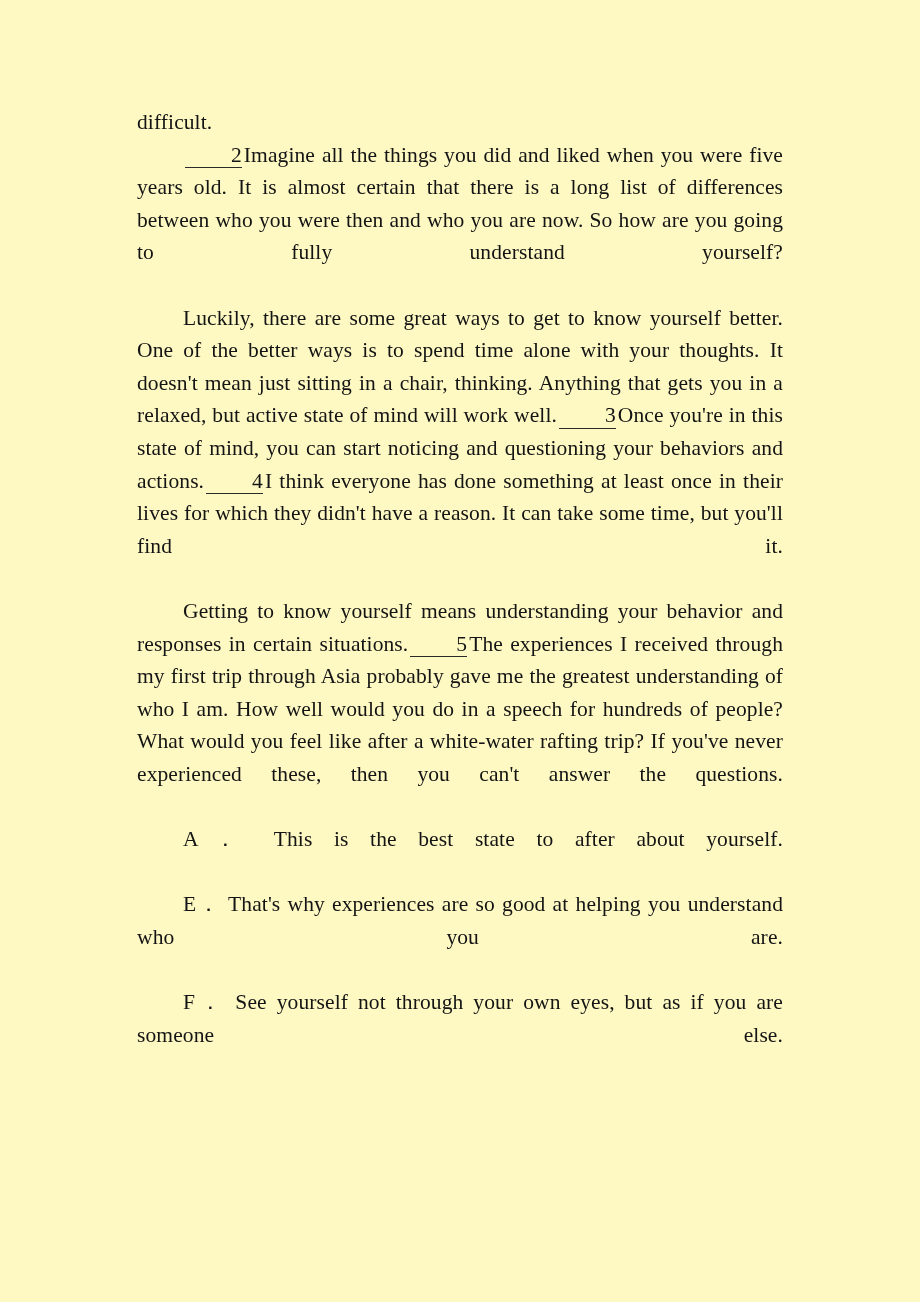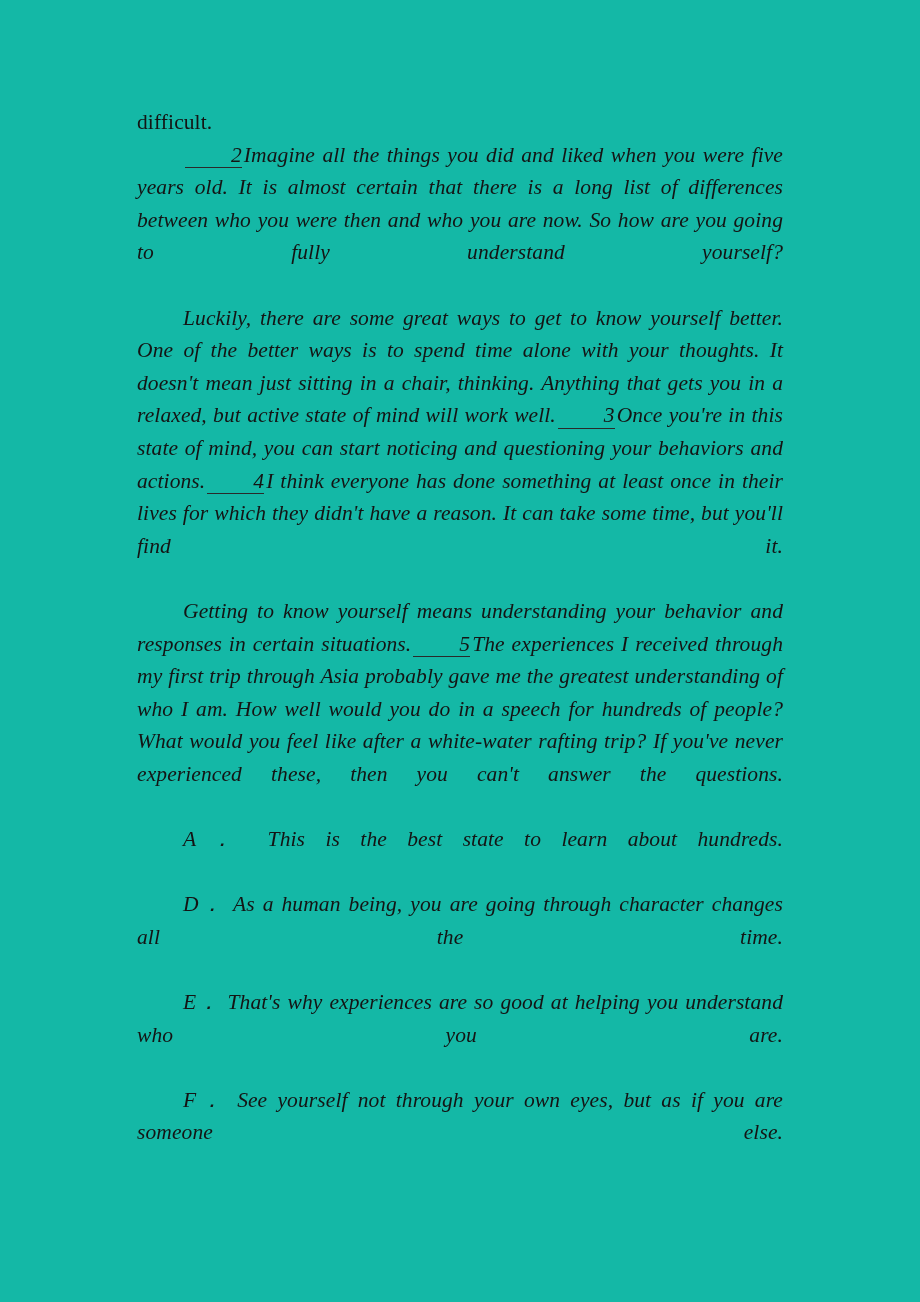--- a/index.html
+++ b/index.html
@@ -10,21 +10,21 @@
   }
   body {
     font-family: "Liberation Serif", "DejaVu Serif", serif;
     color: #111111;
     -webkit-font-smoothing: antialiased;
   }
   .page {
     position: relative;
     width: 920px;
     height: 1302px;
-    background: #14b8a6;
+    background: #fef9c3;
     overflow: hidden;
     box-sizing: border-box;
   }
   .content {
     position: absolute;
     left: 137px;
     top: 106px;
     width: 646px;
   }
   .para {
@@ -32,21 +32,20 @@
     font-size: 21.5px;
     line-height: 32.6px;
     text-align: justify;
     text-justify: inter-word;
     color: #141414;
     letter-spacing: 0.1px;
     word-spacing: 0.2px;
   }
   .para.indent {
     text-indent: 46px;
-    font-style: italic;
   }
   .para.noindent {
     text-indent: 0;
   }
   
   .para::after {
     content: "";
     display: inline-block;
     width: 100%;
   }
@@ -74,24 +73,23 @@
   <div class="content">
 
     <p class="para noindent nostretch" style="color: rgb(20, 20, 20);">difficult.</p>
 
     <p class="para indent" style="color: rgb(20, 20, 20);"><span class="blank">2</span><span>Imagine all the things you did and liked when you were five years old. It is almost certain that there is a long list of differences between who you were then and who you are now. So how are you going to fully understand yourself?</span></p>
 
     <p class="para indent" style="color: rgb(20, 20, 20);"><span>Luckily, there are some great ways to get to know yourself better. One of the better ways is to spend time alone with your thoughts. It doesn't mean just sitting in a chair, thinking. Anything that gets you in a relaxed, but active state of mind will work well.</span><span class="blank">3</span><span>Once you're in this state of mind, you can start noticing and questioning your behaviors and actions.</span><span class="blank">4</span><span>I think everyone has done something at least once in their lives for which they didn't have a reason. It can take some time, but you'll find it.</span></p>
 
     <p class="para indent" style="color: rgb(20, 20, 20);"><span>Getting to know yourself means understanding your behavior and responses in certain situations.</span><span class="blank">5</span><span>The experiences I received through my first trip through Asia probably gave me the greatest understanding of who I am. How well would you do in a speech for hundreds of people? What would you feel like after a white-water rafting trip? If you've never experienced these, then you can't answer the questions.</span></p>
 
-    <p class="para indent" style="color: rgb(20, 20, 20);"><span class="opt-letter">A</span><span class="opt-letter">．</span>&nbsp;<span>This is the best state to learn about hundreds.</span></p>
+    <p class="para indent" style="color: rgb(20, 20, 20);"><span class="opt-letter">A</span><span class="opt-letter">．</span>&nbsp;<span>This is the best state to after about yourself.</span></p>
 
 
 
-    <p class="para indent" style="color: rgb(20, 20, 20);"><span class="opt-letter">D</span><span class="opt-letter">．</span>&nbsp;<span>As a human being, you are going through character changes all the time.</span></p>
 
     <p class="para indent" style="color: rgb(20, 20, 20);"><span class="opt-letter">E</span><span class="opt-letter">．</span>&nbsp;<span>That's why experiences are so good at helping you understand who you are.</span></p>
 
     <p class="para indent" style="color: rgb(20, 20, 20);"><span class="opt-letter">F</span><span class="opt-letter">．</span>&nbsp;<span>See yourself not through your own eyes, but as if you are someone else.</span></p>
 
   </div>
 </div>
 
 </body></html>

